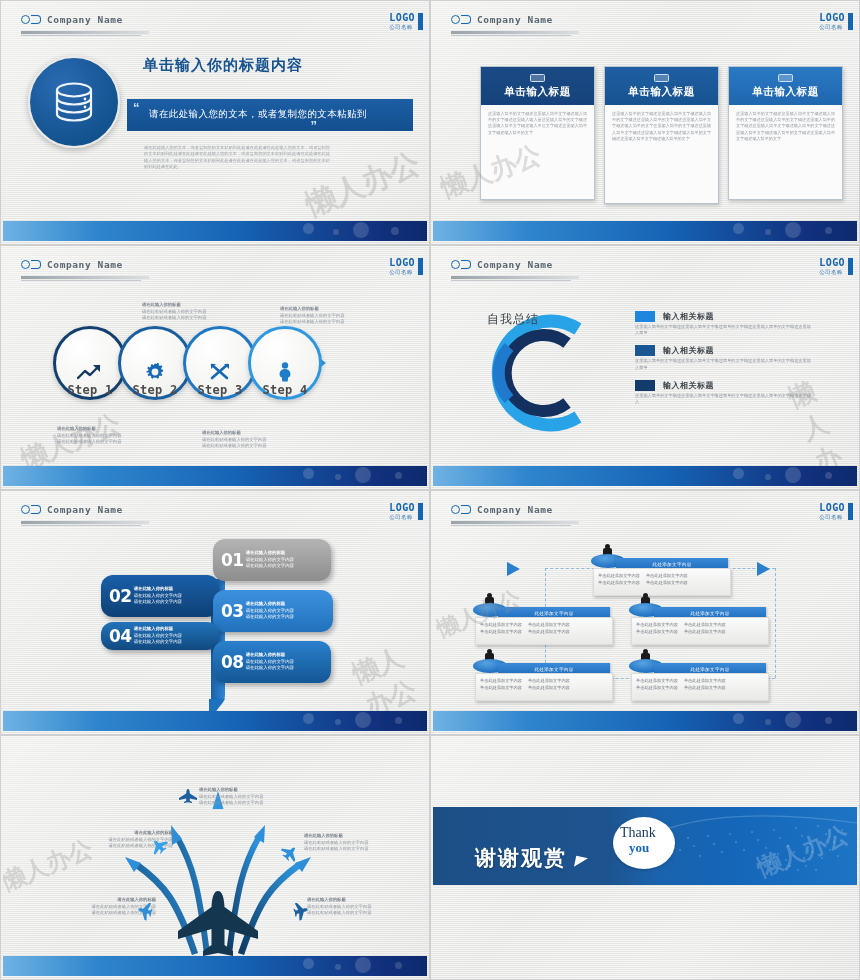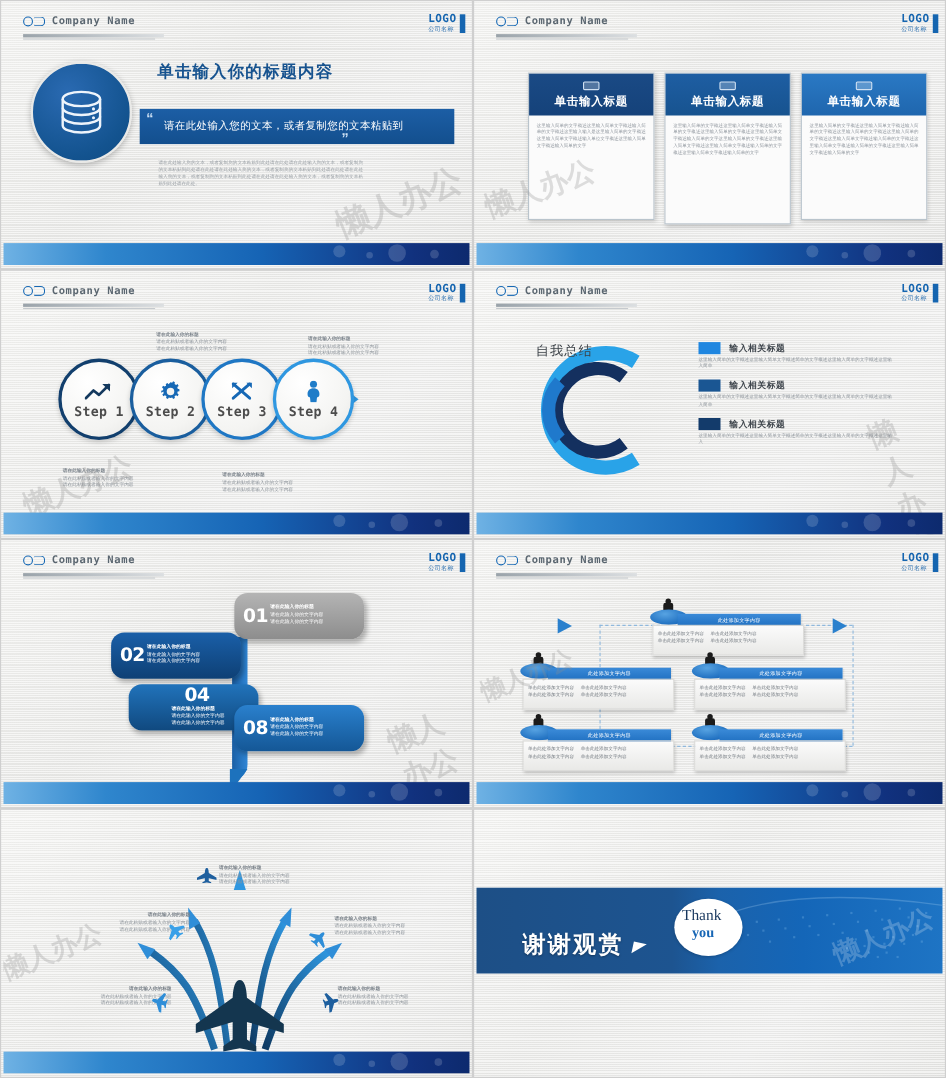--- a/index.html
+++ b/index.html
@@ -53,21 +53,21 @@
   .card .chd{height:38px;padding-top:5px;box-sizing:border-box;text-align:center;}
   .card .cicon{width:13px;height:6px;margin:2px auto 3px;border:1.3px solid #cfe0f2;border-radius:1.5px;
      background:rgba(255,255,255,.25);}
   .card .ctit{color:#fff;font-size:10.5px;font-weight:bold;letter-spacing:.6px;}
   .card .cbody{padding:6px 7px 0;font-size:4.1px;line-height:6.2px;color:#8c939b;text-align:justify;}
 
   
   .steps{position:absolute;left:50px;top:77px;}
   .stp{position:absolute;width:74px;height:74px;border-radius:50%;
      background:radial-gradient(circle at 35% 28%,#ffffff,#f4f4f2 65%,#e6e6e4);
-     display:flex;flex-direction:column;align-items:center;justify-content:center;
+     display:flex;flex-direction:column;align-items:center;justify-content:flex-end;
      box-shadow:0 2px 5px rgba(0,0,0,.18);box-sizing:border-box;}
   .stp .sicon{height:20px;display:flex;align-items:center;justify-content:center;margin-bottom:1px;}
   .stp .slab{font-size:12px;font-weight:bold;color:#4c4c4c;letter-spacing:.3px;
      font-family:"DejaVu Sans Mono","Liberation Mono",monospace;}
   .arw{position:absolute;width:0;height:0;border-top:9px solid transparent;border-bottom:9px solid transparent;}
   .cap{position:absolute;width:100px;font-size:4.3px;line-height:6.6px;color:#8d949b;}
   .cap b{color:#7e868e;font-weight:bold;display:block;}
 
   
   .ring-wrap{position:absolute;left:42px;top:58px;width:132px;height:132px;}
@@ -417,22 +417,30 @@
 
       <div class="bbl" style="left:0;top:36px;width:118px;height:42px;background:linear-gradient(180deg,#1a5fa8,#0e4075);">
         <span class="num">02</span>
         <span class="bt cjk">
           <b>请在此输入你的标题</b>
           <span>请在此输入你的文字内容</span><br>
           <span>请在此输入你的文字内容</span>
         </span>
       </div>
 
-
-      <div class="bbl" style="left:16px;top:83px;width:118px;height:42px;background:linear-gradient(180deg,#2173bb,#10497f);flex-direction:column;">
+      <div class="bbl" style="left:112px;top:51px;width:120px;height:42px;background:linear-gradient(180deg,#3c91de,#2272bd);">
+        <span class="num">03</span>
+        <span class="bt cjk">
+          <b>请在此输入你的标题</b>
+          <span>请在此输入你的文字内容</span><br>
+          <span>请在此输入你的文字内容</span>
+        </span>
+      </div>
+
+      <div class="bbl" style="left:0;top:83px;width:118px;height:28px;background:linear-gradient(180deg,#2173bb,#10497f);">
         <span class="num">04</span>
         <span class="bt cjk">
           <b>请在此输入你的标题</b>
           <span>请在此输入你的文字内容</span><br>
           <span>请在此输入你的文字内容</span>
         </span>
       </div>
 
       <div class="bbl" style="left:112px;top:102px;width:118px;height:42px;background:linear-gradient(180deg,#2a80cd,#145796);">
         <span class="num">08</span>

